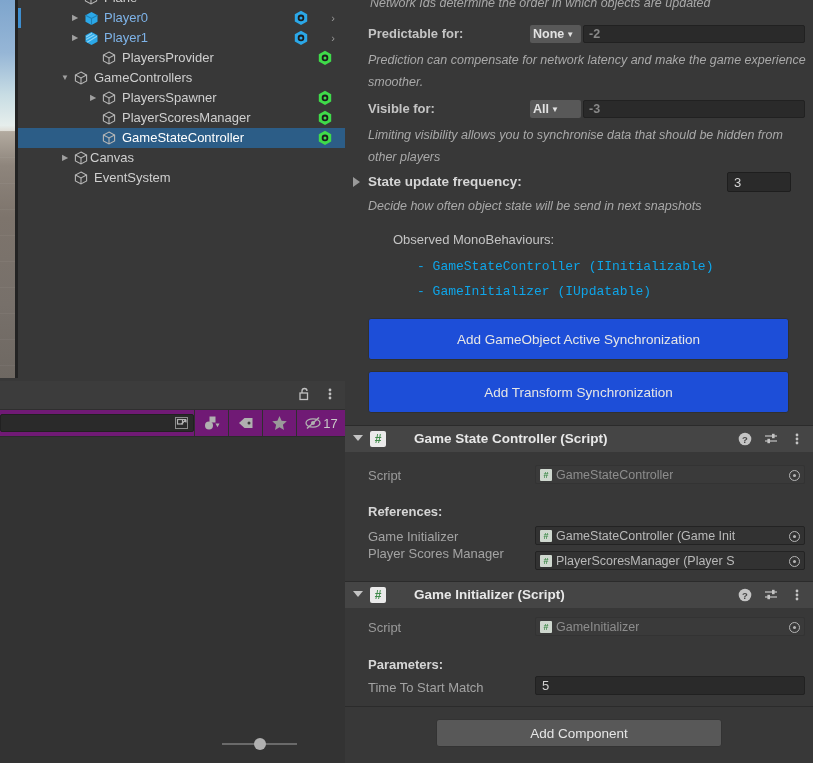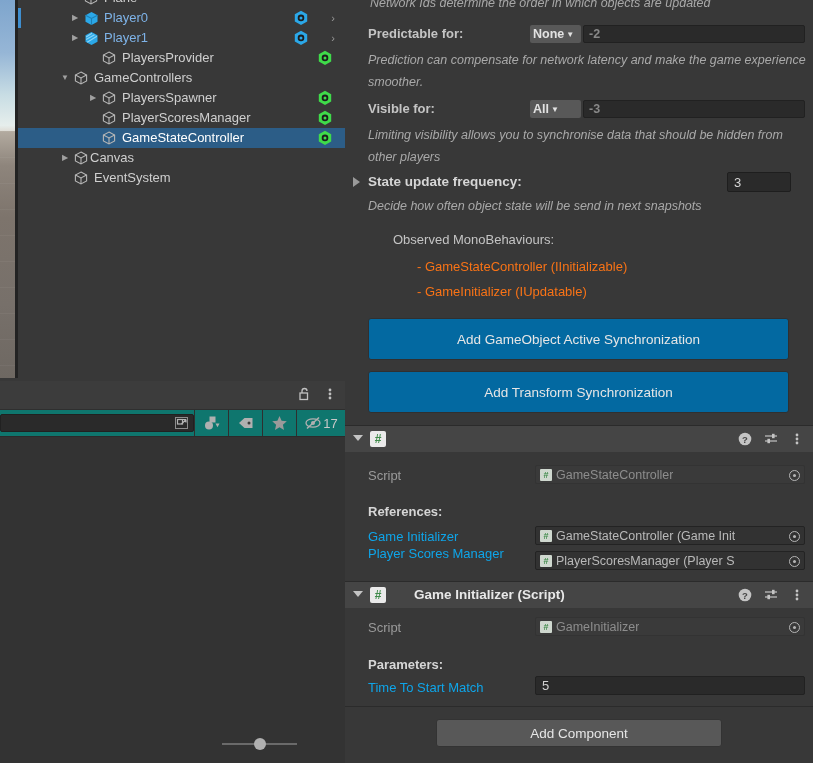--- a/index.html
+++ b/index.html
@@ -40,21 +40,21 @@
   .h-label.prefab { color: #7eb3e8; }
   .netid { position: absolute; right: 36px; top: 2px; width: 16px; height: 16px; }
   .netid.wide { right: 12px; }
   .h-chev { position: absolute; right: 10px; top: 0; height: 20px; line-height: 20px; color: #9a9a9a; font-size: 11px; }
 
   
   .lowerleft { position: absolute; left: 0; top: 378px; width: 345px; height: 385px; background: #383838; }
   .ll-header { position: absolute; left: 0; top: 3px; width: 345px; height: 28px; background: #3c3c3c; }
   .ll-hdr-icons { position: absolute; right: 6px; top: 4px; display: flex; align-items: center; gap: 8px; }
   .icon-btn { width: 18px; height: 18px; display: flex; align-items: center; justify-content: center; cursor: default; }
-  .ll-toolbar { position: absolute; left: 0; top: 31px; width: 345px; height: 27px; background: #0f766e; border-top: 1px solid #2f2f2f; display: flex; align-items: center; }
+  .ll-toolbar { position: absolute; left: 0; top: 31px; width: 345px; height: 27px; background: #701a75; border-top: 1px solid #2f2f2f; display: flex; align-items: center; }
   .ll-search { flex: 1 1 auto; height: 18px; margin-left: 0px; background: #2a2a2a; border: 1px solid #212121; border-radius: 2px; position: relative; }
   .ll-search .sel-icon { position: absolute; right: 2px; top: 1px; width: 18px; height: 15px; }
   .tb-sep { width: 1px; height: 27px; background: #2f2f2f; }
   .tb-btn { width: 33px; height: 27px; display: flex; align-items: center; justify-content: center; }
   .tb-btn.count { width: 48px; gap: 1px; }
   .tb-count-label { font-size: 13px; color: #c8c8c8; }
   .ll-body { position: absolute; left: 0; top: 58px; width: 345px; height: 327px; background: #333333; border-top: 1px solid #2b2b2b; }
   .ll-slider { position: absolute; right: 48px; bottom: 12px; width: 75px; height: 14px; }
   .ll-slider .track { position: absolute; left: 0; top: 6px; width: 75px; height: 2px; background: #6a6a6a; }
   .ll-slider .knob { position: absolute; left: 32px; top: 1px; width: 12px; height: 12px; border-radius: 50%; background: #b0b0b0; }
@@ -76,36 +76,36 @@
   .helptext { position: absolute; left: 23px; font-style: italic; font-size: 12.5px; color: #a9a9a9; line-height: 22px; width: 440px; }
 
   .foldout-row { position: absolute; left: 0; width: 468px; height: 22px; }
   .foldout-arrow { position: absolute; left: 8px; top: 6px; width: 0; height: 0;
     border-top: 5px solid transparent; border-bottom: 5px solid transparent; border-left: 7px solid #9a9a9a; }
   .foldout-label { position: absolute; left: 23px; top: 3px; font-size: 13.5px; font-weight: bold; color: #d6d6d6; }
   .num-field { position: absolute; right: 22px; top: 1px; width: 64px; height: 20px; background: #2a2a2a; border: 1px solid #1e1e1e; border-radius: 2px; }
   .num-field .nv { position: absolute; left: 6px; top: 2px; font-size: 13px; color: #d6d6d6; }
 
   .obs-title { position: absolute; left: 48px; font-size: 13px; color: #c4c4c4; }
-  .obs-item { position: absolute; left: 72px; font-size: 13px; color: #f97316; }
-
-  .big-btn { position: absolute; left: 23px; width: 421px; height: 42px; background: #0369a1; border: 1px solid #303030; border-radius: 3px; display: flex; align-items: center; justify-content: center; font-size: 13.5px; color: #e6e6e6; }
+  .obs-item { position: absolute; left: 72px; font-size: 13px; color: #0ea5e9; font-family: Liberation Mono, monospace; }
+
+  .big-btn { position: absolute; left: 23px; width: 421px; height: 42px; background: #1d4ed8; border: 1px solid #303030; border-radius: 3px; display: flex; align-items: center; justify-content: center; font-size: 13.5px; color: #e6e6e6; }
 
   .comp-hr { position: absolute; left: 0; width: 468px; height: 1px; background: #2b2b2b; }
   .comp-header { position: absolute; left: 0; width: 468px; height: 26px; background: #454545; }
   .comp-foldout { position: absolute; left: 8px; top: 9px; width: 0; height: 0;
     border-left: 5px solid transparent; border-right: 5px solid transparent; border-top: 6px solid #c4c4c4; }
   .comp-script-icon { position: absolute; left: 25px; top: 5px; width: 16px; height: 16px; background: #eaeaea; border-radius: 2px;
     display: flex; align-items: center; justify-content: center; font-size: 12px; font-weight: bold; color: #3f8b4a; }
   .comp-title { position: absolute; left: 69px; top: 5px; font-size: 13.5px; font-weight: bold; color: #e8e8e8; }
   .comp-icons { position: absolute; right: 7px; top: 4px; display: flex; align-items: center; gap: 8px; }
 
   .prop-row { position: absolute; left: 0; width: 468px; height: 22px; }
   .prop-label { position: absolute; left: 23px; top: 3px; font-size: 13px; color: #9a9a9a; }
-  .prop-label.strong { color: #0ea5e9; }
+  .prop-label.strong { color: #a3a3a3; }
   .prop-label.bold { color: #d6d6d6; font-weight: bold; }
   .objfield { position: absolute; height: 19px; background: #323232; border: 1px solid #232323; border-radius: 2px; display: flex; align-items: center; overflow: hidden; }
   .objfield.disabled { background: #3a3a3a; border-color: #333; }
   .objfield .of-icon { flex: 0 0 auto; width: 12px; height: 12px; margin-left: 4px; background: #cfd8cf; border-radius: 1px;
     display: flex; align-items: center; justify-content: center; font-size: 9px; font-weight: bold; color: #3f8b4a; }
   .objfield .of-text { margin-left: 4px; font-size: 12.5px; color: #b9b9b9; white-space: nowrap; overflow: hidden; }
   .objfield.disabled .of-text { color: #8d8d8d; }
   .of-picker { position: absolute; right: 1px; top: 1px; width: 17px; height: 17px; display: flex; align-items: center; justify-content: center; }
   .of-picker .ring { width: 11px; height: 11px; border: 1.5px solid #b5b5b5; border-radius: 50%; position: relative; }
   .of-picker .ring::after { content: ""; position: absolute; left: 2.5px; top: 2.5px; width: 3px; height: 3px; border-radius: 50%; background: #b5b5b5; }
@@ -380,20 +380,21 @@
     <div class="obs-item" style="top:259px;">- GameStateController (IInitializable)</div>
     <div class="obs-item" style="top:284px;">- GameInitializer (IUpdatable)</div>
 
     <div class="big-btn" style="top:318px;">Add GameObject Active Synchronization</div>
     <div class="big-btn" style="top:371px;">Add Transform Synchronization</div>
 
     <div class="comp-hr" style="top:425px;"></div>
     <div class="comp-header" style="top:426px;">
       <div class="comp-foldout"></div>
       <div class="comp-script-icon">#</div>
+      <span class="comp-title">Game State Controller (Script)</span>
       <div class="comp-icons">
         <div class="icon-btn">
           <svg width="14" height="14" viewBox="0 0 14 14">
             <circle cx="7" cy="7" r="6.3" fill="#c4c4c4"></circle>
             <text x="7" y="10.6" font-size="9.5" font-weight="bold" text-anchor="middle" fill="#454545" font-family="Liberation Sans, sans-serif">?</text>
           </svg>
         </div>
         <div class="icon-btn">
           <svg width="14" height="14" viewBox="0 0 14 14">
             <line x1="1" y1="4" x2="13" y2="4" stroke="#c4c4c4" stroke-width="1.2"></line>

